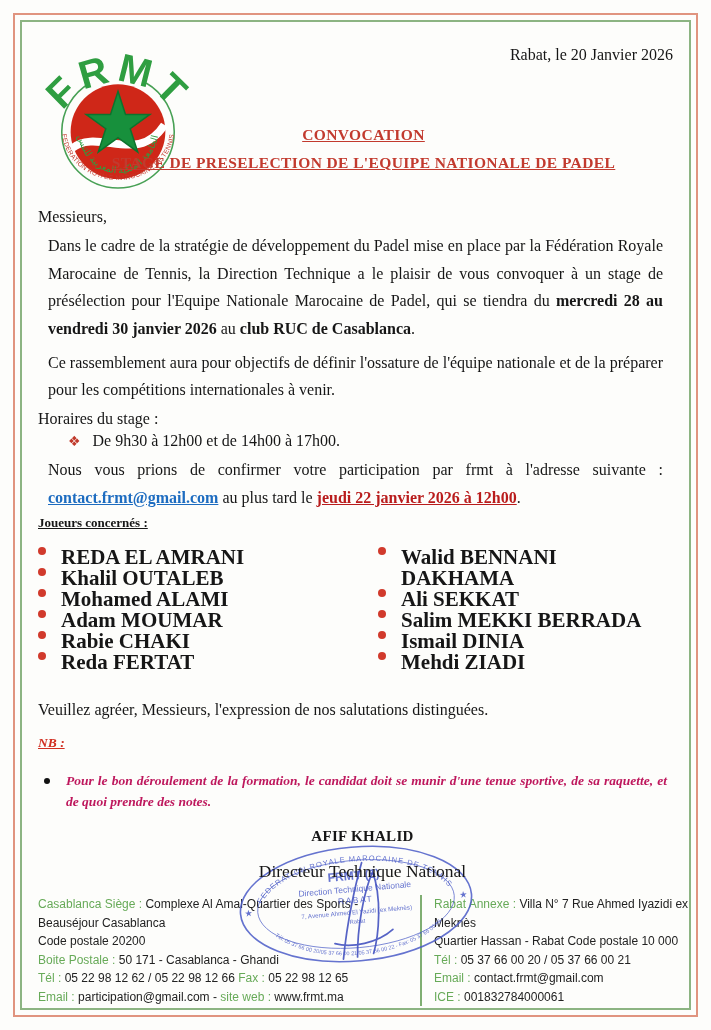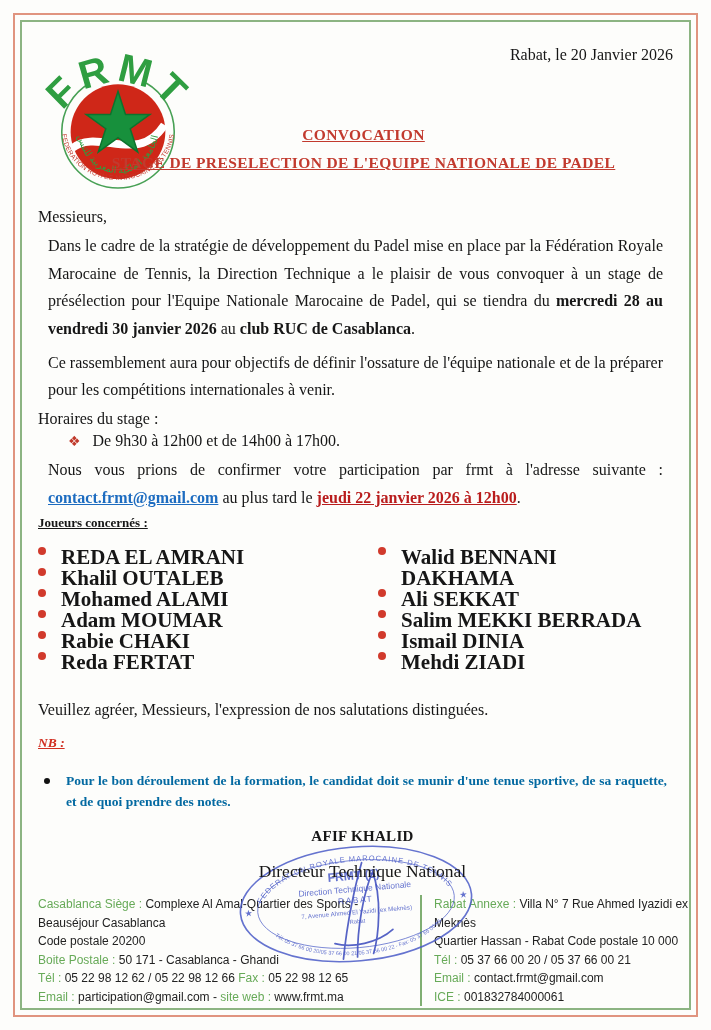--- a/index.html
+++ b/index.html
@@ -39,21 +39,21 @@
   .players ul{list-style:none;margin:0;padding:0;}
   .col1{width:340px;padding-left:28px;box-sizing:border-box;}
   .col2{flex:1;padding-left:28px;}
   .players li{font-size:21px;font-weight:bold;line-height:21px;display:flex;align-items:flex-start;}
   .dot{width:8px;height:8px;border-radius:50%;background:#d13a2c;margin-right:15px;flex:0 0 auto;}
 
   .closing{margin:28px 0 16px;font-size:16px;}
   .nb-label{margin:12px 0 13px;color:#d12f21;font-weight:bold;font-style:italic;text-decoration:underline;font-size:13.5px;}
   .nb-line{margin:20px 0 0;display:flex;font-size:13.5px;line-height:1.5;}
   .nb-dot{width:6px;height:6px;border-radius:50%;background:#111;margin:7px 16px 0 6px;flex:0 0 auto;}
-  .nb-text{color:#0369a1;font-weight:bold;text-align:justify;padding-right:6px;}
+  .nb-text{color:#be185d;font-weight:bold;font-style:italic;text-align:justify;padding-right:6px;}
 
   
   .sig{position:relative;z-index:2;text-align:center;margin-top:16px;}
   .sig-name{font-size:15px;font-weight:bold;letter-spacing:.3px;margin-left:14px;}
   .sig-title{font-size:17.5px;margin:16px 0 0 14px;}
   .stamp{position:absolute;left:232px;top:843px;width:248px;height:122px;transform:rotate(-5deg);z-index:1;}
 
   
   .footer{
     position:absolute;left:22px;right:22px;bottom:24px;z-index:0;

